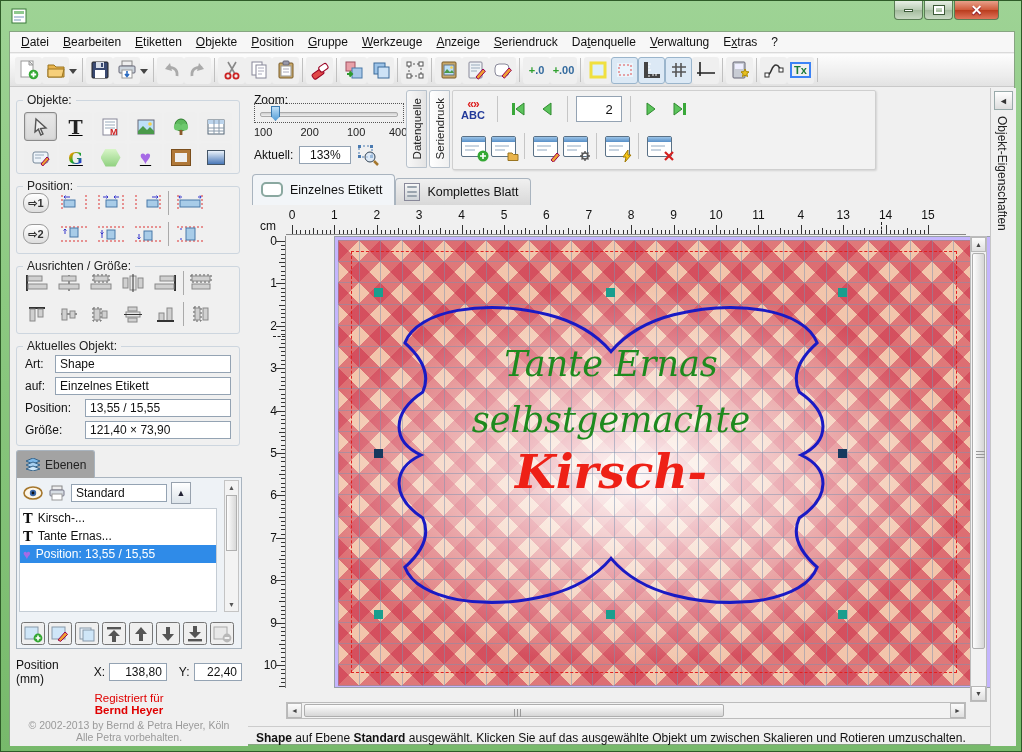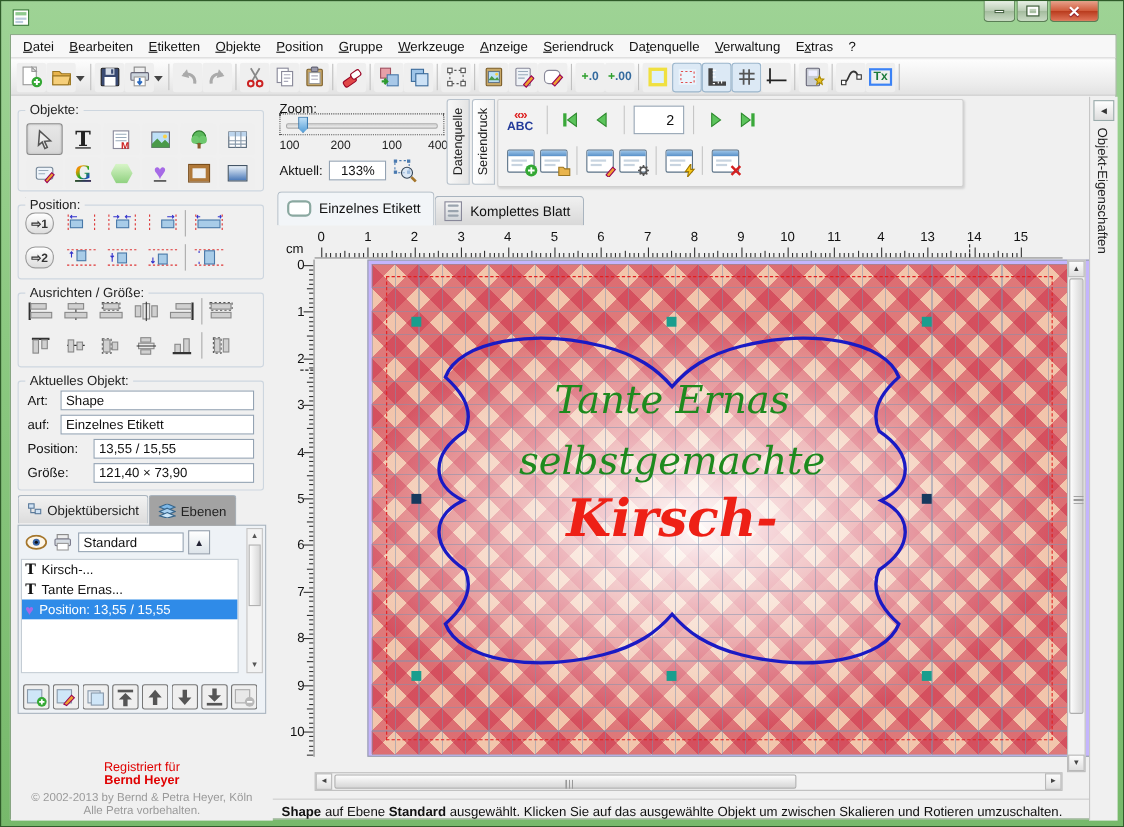--- a/index.html
+++ b/index.html
@@ -677,28 +677,20 @@
           <span class="form-label" style="width:60px;">Position:</span>
           <span class="field" style="flex:1;">13,55 / 15,55</span>
         </div>
         <div class="form-row">
           <span class="form-label" style="width:60px;">Größe:</span>
           <span class="field" style="flex:1;">121,40 × 73,90</span>
         </div>
       </div>
 
       <div class="panel-tabs">
-        <div class="ptab">
-          <svg width="14" height="14" viewBox="0 0 14 14">
-            <rect x="1" y="1" width="5" height="4" fill="#cfe2f4" stroke="#5a7a9a"></rect>
-            <rect x="7" y="6" width="5" height="4" fill="#cfe2f4" stroke="#5a7a9a"></rect>
-            <path d="M3 5 v4 h4" fill="none" stroke="#5a7a9a"></path>
-          </svg>
-          <span>Objektübersicht</span>
-        </div>
         <div class="ptab active">
           <svg width="16" height="13" viewBox="0 0 16 13">
             <path d="M8 0 L15 3 8 6 1 3z" fill="#7db8e8" stroke="#36648a"></path>
             <path d="M8 4 L15 7 8 10 1 7z" fill="#a8d0f0" stroke="#36648a"></path>
             <path d="M8 8 L15 11 8 13 1 11z" fill="#cde6f8" stroke="#36648a"></path>
           </svg>
           <span>Ebenen</span>
         </div>
       </div>
 
@@ -781,20 +773,27 @@
             <button class="lt-btn">
               <svg width="20" height="18" viewBox="0 0 20 18">
                 <rect x="2" y="2" width="13" height="12" fill="#e8e8e8" stroke="#aaa"></rect>
                 <circle cx="15" cy="13" r="4.4" fill="#b8b8b8"></circle>
                 <path d="M12.6 13 h4.8" stroke="#fff" stroke-width="1.6"></path>
               </svg>
             </button>
           </div>
       </div>
 
+      <div class="posmm-row">
+        <span class="form-label">Position (mm)</span>
+        <span class="form-label" style="margin-left:10px;">X:</span>
+        <span class="field" style="width:62px; margin-left:4px; text-align:right;">138,80</span>
+        <span class="form-label" style="margin-left:12px;">Y:</span>
+        <span class="field" style="width:52px; margin-left:4px; text-align:right;">22,40</span>
+      </div>
 
       <div class="reg" style="top:604px;">
         <div class="r1">Registriert für</div>
         <div class="r1" style="font-weight:bold;">Bernd Heyer</div>
         <div class="r2" style="margin-top:3px;">© 2002-2013 by Bernd &amp; Petra Heyer, Köln</div>
         <div class="r2">Alle Petra vorbehalten.</div>
       </div>
     </div>
 
     <div class="main">

